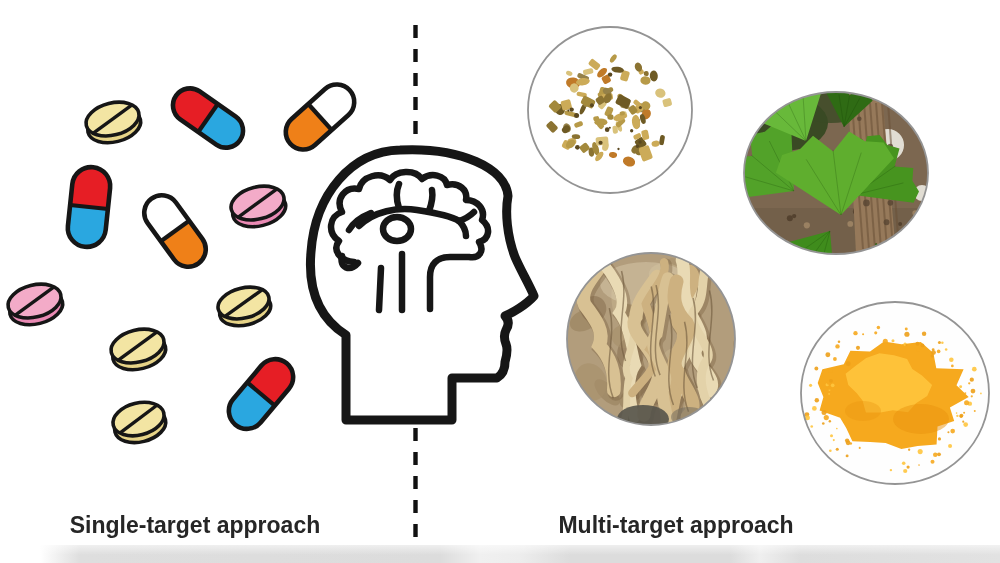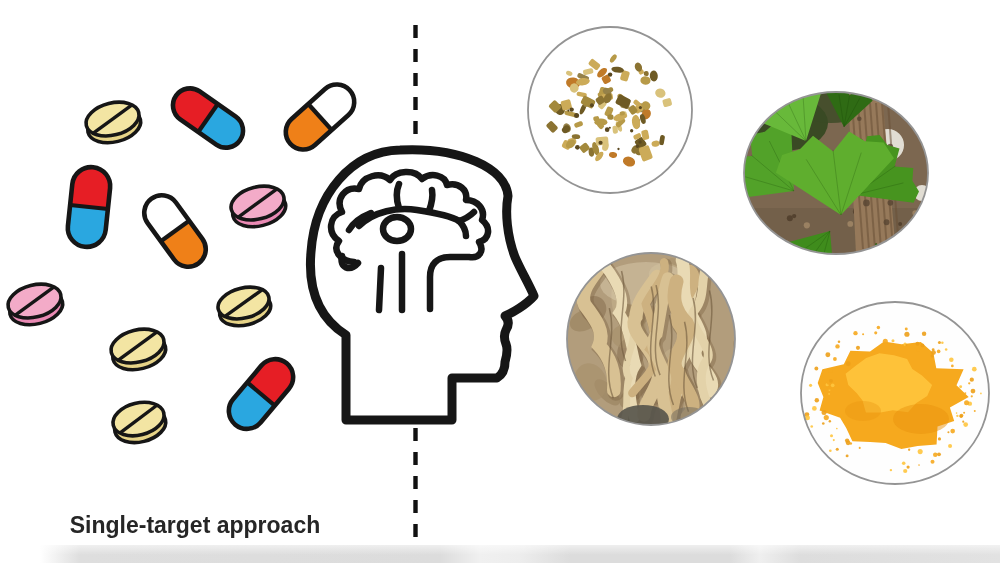--- a/index.html
+++ b/index.html
@@ -447,14 +447,15 @@
         <circle cx="906.287109896787" cy="345.0578448188879" r="0.9404373719356954" fill="#eda019" opacity="0.9"></circle>
         <circle cx="848.0991787185214" cy="442.86797464821717" r="2.3572510442696513" fill="#eda019" opacity="0.9"></circle>
         <circle cx="917.5046725236642" cy="343.74782550423777" r="2.0400490825995803" fill="#eda019" opacity="0.9"></circle>
         <circle cx="920.18166815658" cy="451.6231195837946" r="2.5439699306618424" fill="#ffc53e" opacity="0.9"></circle>
         <circle cx="939.4442856804825" cy="342.45358485631004" r="1.5258802326396108" fill="#eda019" opacity="0.9"></circle>
         <circle cx="829.8447830056917" cy="421.26985250840085" r="1.2378413625527174" fill="#eda019" opacity="0.9"></circle>
       </g>
       <ellipse cx="895" cy="393" rx="94" ry="91" fill="none" stroke="#949494" stroke-width="1.8"></ellipse>
     </svg>
   <div class="label left">Single-target approach</div>
+  <div class="label right">Multi-target approach</div>
   <div class="bottom-band"></div>
 </div>
 
 </body></html>

